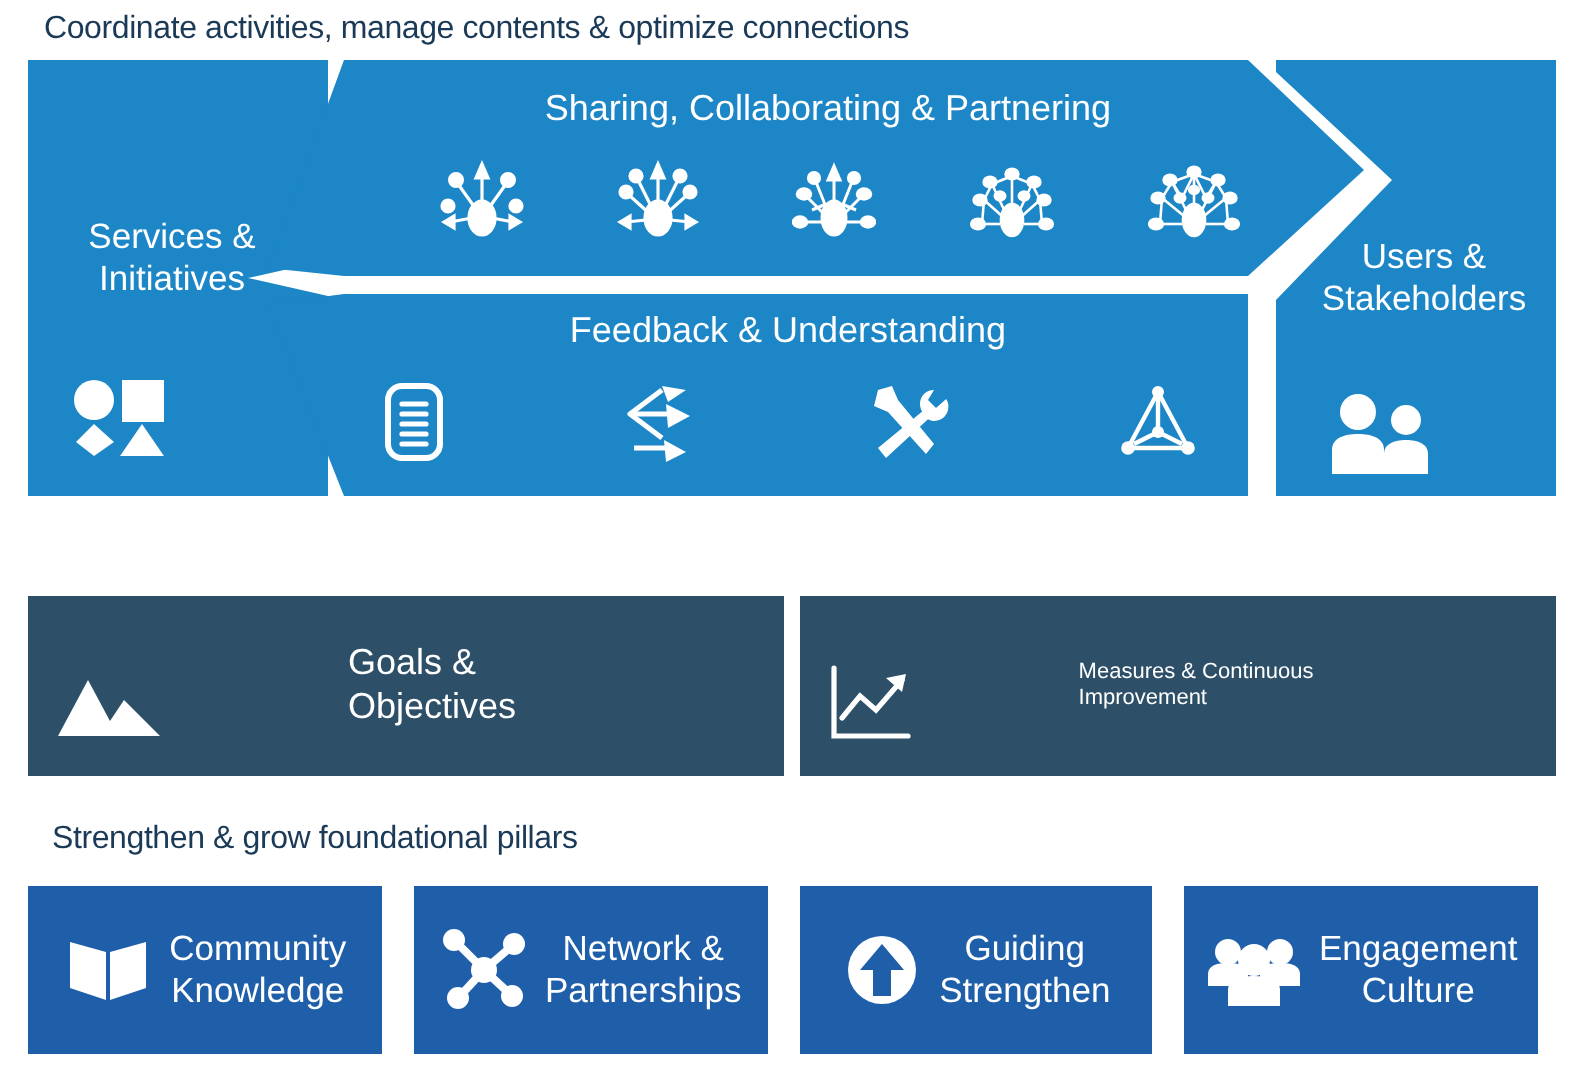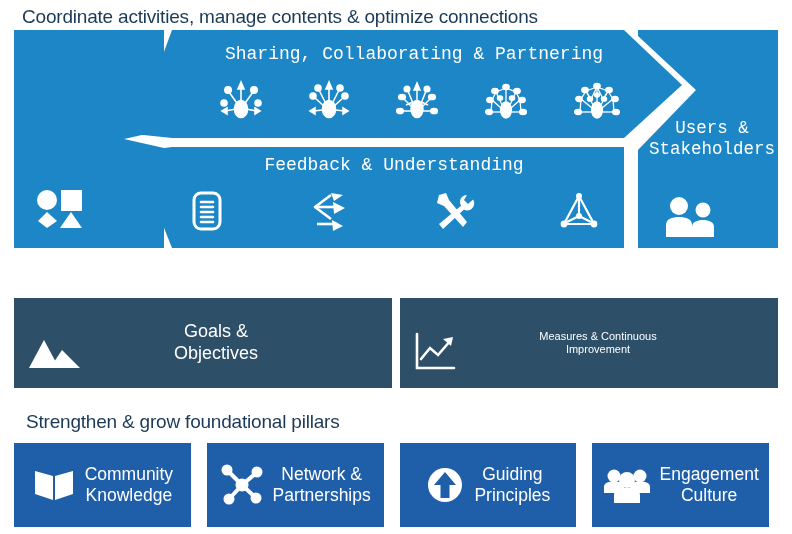--- a/index.html
+++ b/index.html
@@ -8,21 +8,21 @@
     background: #ffffff;
     font-family: "Liberation Sans", sans-serif;
     overflow: hidden;
   }
   .page { position: relative; width: 792px; height: 534px; background: #fff; }
 
   
   .section-header {
     position: absolute;
     color: #1b3a57;
-    font-size: 19px;
+    font-size: 16px;
     letter-spacing: -0.2px;
     white-space: nowrap;
   }
   #hdr-top    { left: 22px; top: 6px; }
   #hdr-mid    { left: 22px; top: 268px; }
   #hdr-bottom { left: 26px; top: 411px; }
 
   
   .chevron-band {
     position: absolute;
@@ -31,21 +31,20 @@
   }
   .chev-svg { position: absolute; inset: 0; }
 
   .chev-label {
     position: absolute;
     color: #ffffff;
     text-align: center;
     line-height: 1.18;
     font-size: 17px;
     white-space: pre-line;
-    font-family: Liberation Mono, monospace;
   }
   #lbl-services     { left: 6px;  top: 78px;  width: 132px; font-size: 17.5px; }
   #lbl-users        { left: 634px; top: 88px;  width: 128px; font-size: 17.5px; }
   #lbl-sharing      { left: 170px; top: 14px;  width: 460px; font-size: 18px; }
   #lbl-feedback     { left: 150px; top: 125px; width: 460px; font-size: 18px; }
 
   .icon-row { position: absolute; display: flex; align-items: center; }
   #row-top-icons    { left: 206px; top: 48px;  width: 400px; justify-content: space-between; }
   #row-bot-icons    { left: 176px; top: 160px; width: 410px; justify-content: space-between; }
 
@@ -72,21 +71,21 @@
     padding: 0 6px;
   }
   .navy-box .box-icon {
     position: absolute;
     left: 14px;
     bottom: 16px;
   }
   .navy-box .box-label {
     color: #ffffff;
     font-size: 18px;
-    text-align: center;
+    text-align: left;
     line-height: 1.2;
     white-space: pre-line;
     margin-left: 26px;
   }
   .navy-box.wide .box-label { margin-left: 18px; font-size: 11px; }
 
   
   .pillar-row {
     position: absolute;
     left: 14px; top: 443px;
@@ -123,20 +122,22 @@
 
       <path d="M0,0 L150,0 L150,100 L110,109 L150,118 L150,218 L0,218 Z" fill="#1c86c6"></path>
 
       <path d="M158,0 L610,0 L668,55 L610,108 L158,108 L120,104 Z" fill="#1c86c6"></path>
 
       <path d="M158,117 L610,117 L610,218 L158,218 L120,122 Z" fill="#1c86c6"></path>
 
       <path d="M624,0 L764,0 L764,218 L624,218 L624,120 L682,60 L624,6 Z" fill="#1c86c6"></path>
     </svg>
 
+    <div class="chev-label" id="lbl-services">Services &amp;
+Initiatives</div>
 
     <span id="ic-services">
       <svg class="ic" width="50" height="38" viewBox="0 0 50 38">
         <circle cx="11" cy="10" r="10" fill="#fff"></circle>
         <rect x="25" y="0" width="21" height="21" fill="#fff"></rect>
         <polygon points="11,22 21,31 11,38 2,31" fill="#fff"></polygon>
         <polygon points="35,22 46,38 24,38" fill="#fff"></polygon>
       </svg>
     </span>
 
@@ -407,21 +408,21 @@
     </div>
 
     <div class="pillar-box">
       <span>
         <svg class="ic" width="40" height="40" viewBox="0 0 40 40">
           <circle cx="20" cy="20" r="17" fill="#fff"></circle>
           <polygon points="20,7 31,20 24.5,20 24.5,33 15.5,33 15.5,20 9,20" fill="#1f5fa9"></polygon>
         </svg>
       </span>
       <span class="box-label">Guiding
-Principles</span>
+Strengthen</span>
     </div>
 
     <div class="pillar-box">
       <span>
         <svg class="ic" width="48" height="40" viewBox="0 0 48 40">
           <g fill="#fff">
             <circle cx="11" cy="11" r="6.5"></circle>
             <path d="M1,28 L1,22 C1,18 5,16.5 11,16.5 C17,16.5 21,18 21,22 L21,28 Z"></path>
             <circle cx="37" cy="11" r="6.5"></circle>
             <path d="M27,28 L27,22 C27,18 31,16.5 37,16.5 C43,16.5 47,18 47,22 L47,28 Z"></path>

